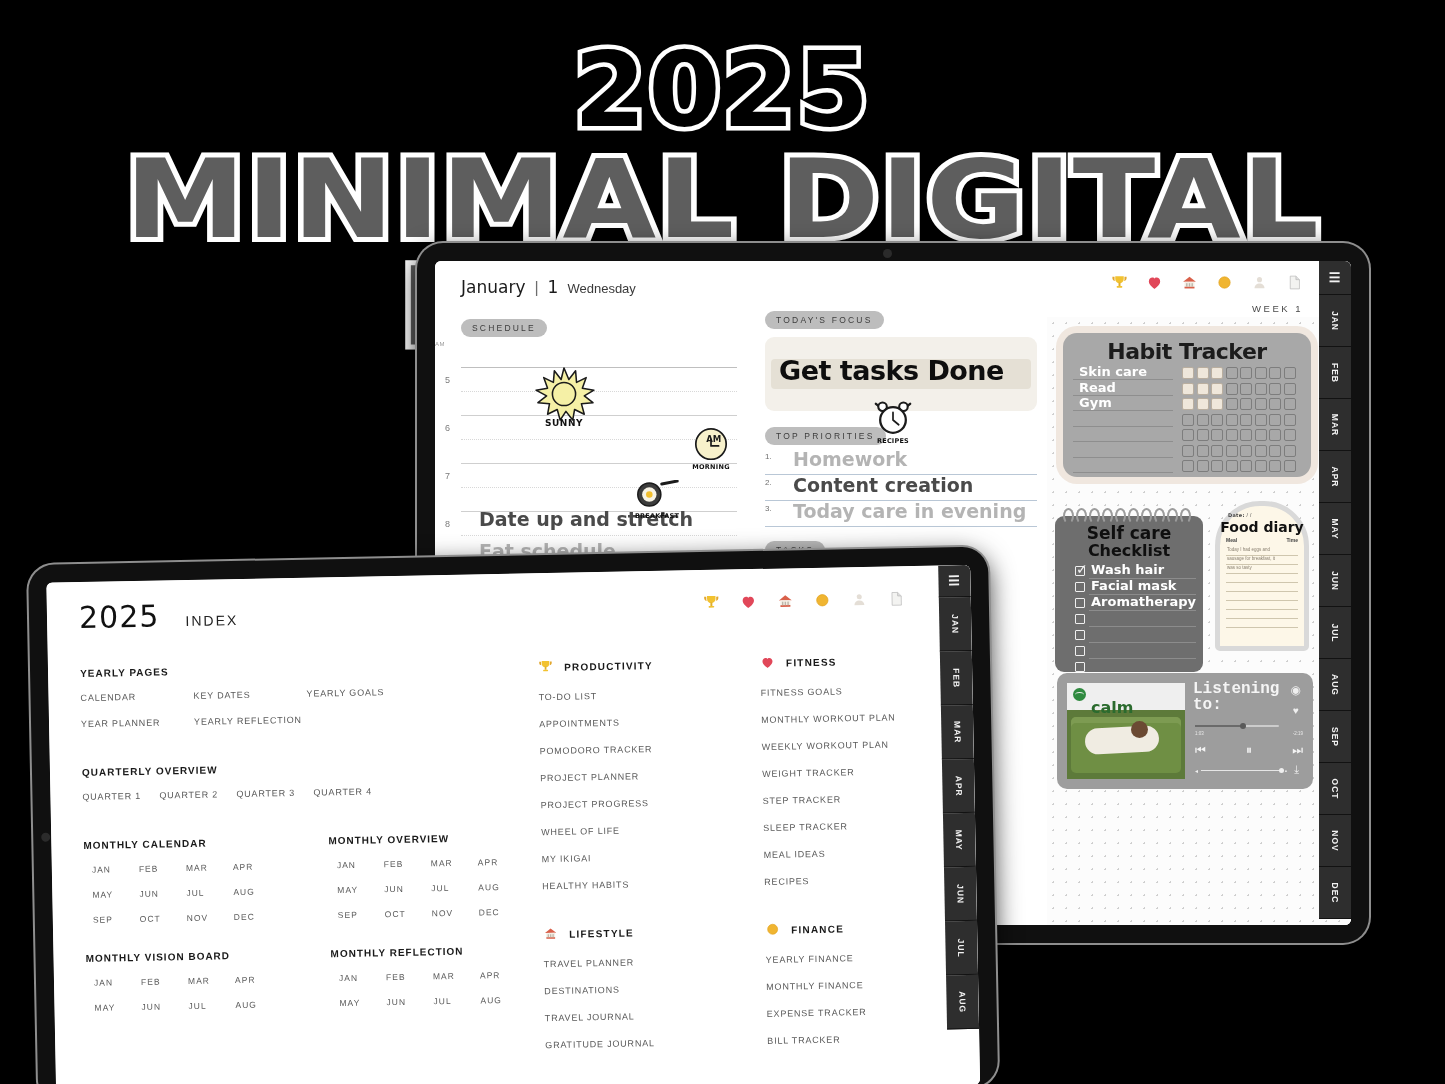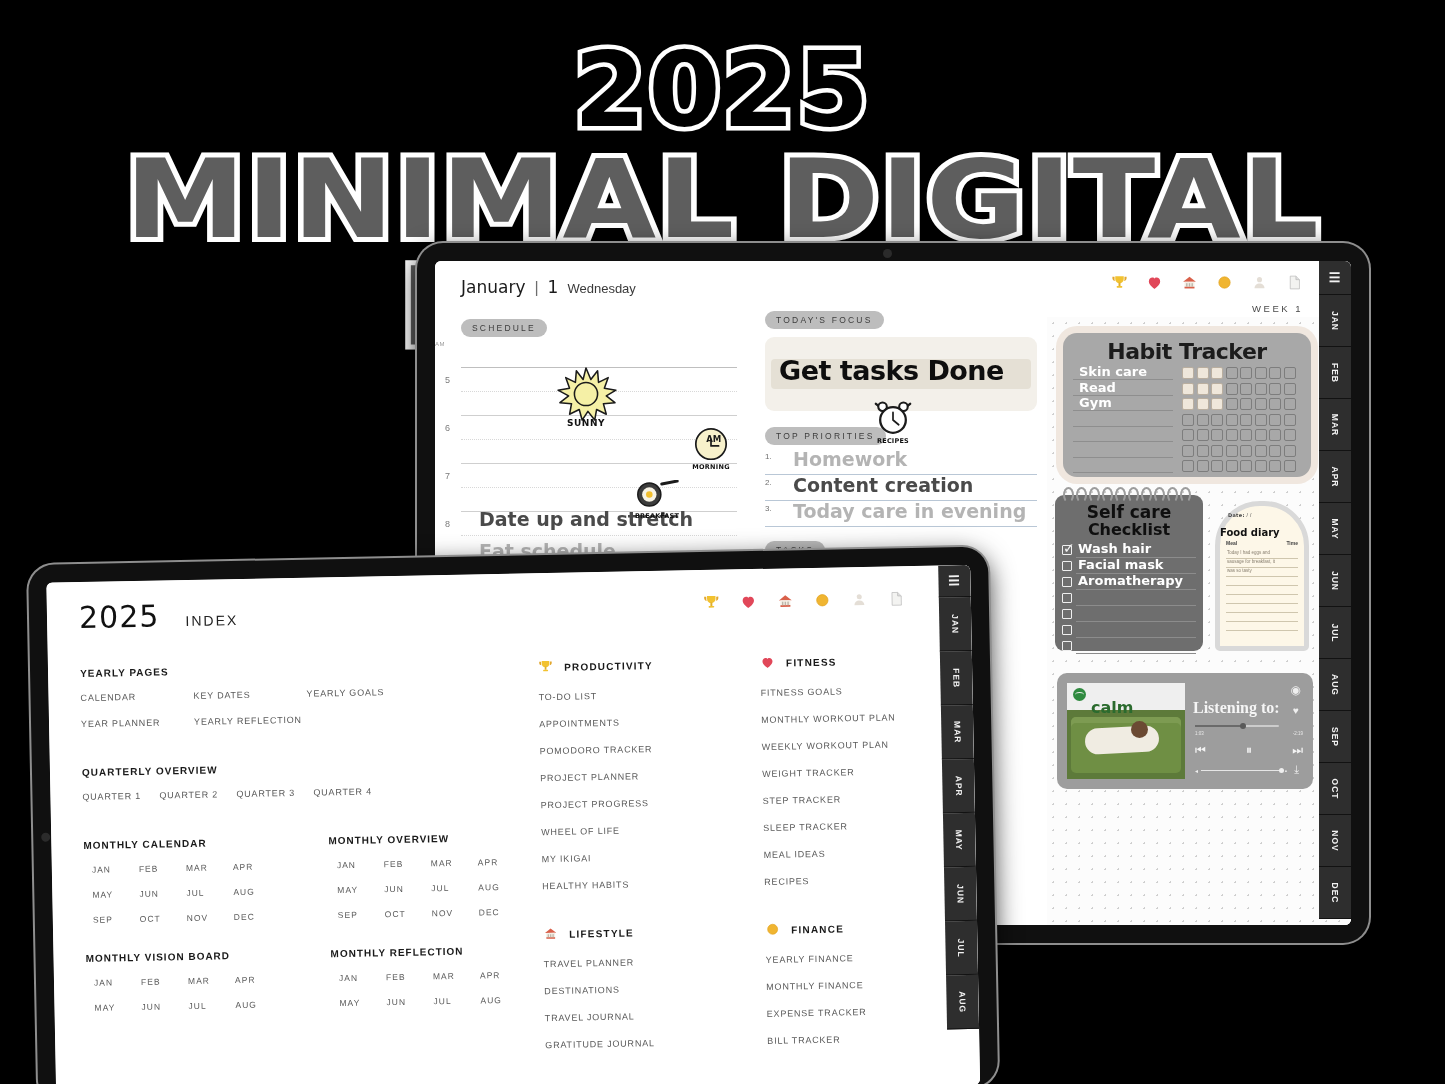--- a/index.html
+++ b/index.html
@@ -143,43 +143,43 @@
   .habit-rows { margin-top:2px; padding:0 10px; }
   .habit-row { display:flex; align-items:center; height:14px; margin-bottom:1.5px; }
   .habit-name { width:100px; border-bottom:1.5px solid #8e8e8e; height:14px; position:relative;text-decoration:underline; }
   .habit-name span { position:absolute; left:6px; top:-2px; font-family:"DejaVu Sans", sans-serif; font-weight:700; font-size:13px; color:#ffffff; white-space:nowrap; }
   .habit-cells { display:flex; gap:2.5px; margin-left:9px; }
   .hc { width:12px; height:12px; border:1.4px solid #7d7d7d; border-radius:2px; }
   .hc.on { background:#efe7db; border-color:#b9ae9f; }
 
   
   .selfcare {
-    position:absolute; left:8px; top:178px; width:148px; height:156px;
+    position:absolute; left:8px; top:199px; width:148px; height:156px;
     background:#6e6e6e; border-radius:9px;
   }
   .spiral { position:absolute; left:8px; top:-8px; display:flex; gap:2px; }
   .spiral i { display:block; width:11px; height:16px; border:2px solid #9c9c9c; border-radius:50%; border-bottom-color:transparent; }
   .selfcare h3 { font-family:"DejaVu Sans", sans-serif; font-weight:700; font-size:17px; color:#0f0f0f; text-align:center; margin-top:9px; line-height:1; }
   .selfcare h4 { font-family:"DejaVu Sans", sans-serif; font-weight:700; font-size:16px; color:#0f0f0f; text-align:center; line-height:1.1; }
-  .sc-rows { margin-top:4px; padding:0 7px; }
+  .sc-rows { margin-top:4px; padding:0 7px;margin-left:13px; }
   .sc-row { display:flex; align-items:center; height:15px; margin-bottom:1px; }
   .sc-box { width:10px; height:10px; border:1.5px solid #efefef; border-radius:1px; flex:none; position:relative; }
   .sc-box.checked::after { content:"✓"; position:absolute; left:0px; top:-6px; font-size:14px; color:#f4f4f4; }
   .sc-line { flex:1; border-bottom:1.3px solid #8c8c8c; height:15px; position:relative; margin-left:4px; }
   .sc-line span { position:absolute; left:2px; top:-2px; font-family:"DejaVu Sans", sans-serif; font-weight:700; font-size:13px; color:#ffffff; white-space:nowrap; }
 
   
   .food {
     position:absolute; left:168px; top:184px; width:94px; height:150px;
     background:#fdf7e8; border:5px solid #d9d9d9;
     border-radius:45px 45px 5px 5px;
   }
   .food .fd-date { font-size:5px; color:#444; margin:6px 0 0 8px; letter-spacing:.3px; }
   .food .fd-date b { font-family:"DejaVu Sans", sans-serif; }
-  .food h3 { font-family:"DejaVu Sans", sans-serif; font-weight:700; font-size:10px; color:#111; text-align:left; margin-top:9px; }
+  .food h3 { font-family:"DejaVu Sans", sans-serif; font-weight:700; font-size:14px; color:#111; text-align:center; margin-top:1px; }
   .food .fd-meal { font-size:5px; color:#444; margin:2px 6px 0 6px; display:flex; justify-content:space-between; font-weight:700; }
   .fd-lines { margin:4px 6px 0 6px; }
   .fd-line { height:9px; border-bottom:1px solid #cfc6ae; position:relative; }
   .fd-line span { position:absolute; left:1px; top:0px; font-size:4.5px; color:#8a8171; white-space:nowrap; }
 
   
   .music {
     position:absolute; left:10px; top:356px; width:256px; height:116px;
     background:#9d9d9d; border-radius:10px;
   }
@@ -188,21 +188,21 @@
     background:linear-gradient(#efefef 0 28%, #5d7a3a 28% 100%);
     overflow:hidden;
   }
   .album .sp { position:absolute; left:6px; top:5px; width:13px; height:13px; border-radius:50%; background:#2f8a3f; }
   .album .sp::after { content:""; position:absolute; left:2px; top:4px; width:9px; height:5px; border-top:1.5px solid #eee; border-radius:50%; }
   .album .cv { position:absolute; left:24px; top:15px; font-family:"DejaVu Sans", sans-serif; font-weight:700; font-size:16px; color:#2b6b2e; }
   .album .couch { position:absolute; left:4px; top:34px; width:110px; height:56px; background:#6f8f44; border-radius:5px; box-shadow: inset 0 6px 0 #7d9b52; }
   .album .body { position:absolute; left:18px; top:44px; width:74px; height:26px; background:#f0ece2; border-radius:13px; transform:rotate(-3deg); }
   .album .head { position:absolute; left:64px; top:38px; width:17px; height:17px; border-radius:50%; background:#6b4a33; }
   .mplayer { position:absolute; left:136px; top:8px; right:8px; bottom:8px; color:#f3f3f3; }
-  .mplayer .lt { font-family:Liberation Serif, serif; font-weight:700; font-size:16px; line-height:1.0; color:#f5f5f5;margin-top:19px; }
+  .mplayer .lt { font-family:Liberation Mono, monospace; font-weight:700; font-size:16px; line-height:1.0; color:#f5f5f5; }
   .mplayer .wifi { position:absolute; right:4px; top:2px; font-size:12px; color:#efefef; }
   .mplayer .hrt { position:absolute; right:6px; top:24px; font-size:10px; color:#efefef; }
   .bar { position:absolute; left:2px; top:44px; width:84px; height:2px; background:#cccccc; border-radius:2px; }
   .bar i { position:absolute; left:0; top:0; height:2px; width:48px; background:#6a6a6a; }
   .bar i::after { content:""; position:absolute; right:-3px; top:-2px; width:6px; height:6px; border-radius:50%; background:#5a5a5a; }
   .times { position:absolute; left:2px; top:50px; width:108px; display:flex; justify-content:space-between; font-size:4.5px; color:#e9e9e9; }
   .ctrls { position:absolute; left:2px; top:62px; width:108px; display:flex; justify-content:space-between; align-items:center; font-size:12px; color:#f4f4f4; }
   .vol { position:absolute; left:2px; top:86px; width:92px; display:flex; align-items:center; gap:3px; font-size:6px; color:#eee; }
   .vol .vline { flex:1; height:1.5px; background:#e6e6e6; position:relative; }
   .vol .vline::after { content:""; position:absolute; right:-2px; top:-2px; width:5px; height:5px; border-radius:50%; background:#efefef; }
@@ -355,21 +355,21 @@
             </div>
             <div class="sline dotted">
                 <span class="hr">12</span>
               </div>
 
             <div class="sched-text ink-dark" style="top:164px;">Date up and stretch</div>
             <div class="sched-text ink-light" style="top:196px;">Eat schedule</div>
             <div class="sched-text ink-dark" style="top:228px;">Plan my weekly schedule</div>
             <div class="sched-text ink-light" style="top:260px;">Go to the gym</div>
 
-            <div class="sticker sun" style="left:94px; top:22px;">
+            <div class="sticker sun" style="left:72px; top:22px;">
               <svg viewBox="0 0 64 58" width="62" height="56">
                 <g fill="#f5f0a6" stroke="#1b1b1b" stroke-width="1.6" stroke-linejoin="round">
                   <path d="M32 2 37 14 44 5 45 17 55 12 51 23 63 25 53 31 62 38 50 39 53 50 43 45 41 56 34 47 28 56 25 45 15 50 17 39 5 38 14 31 3 25 15 23 11 12 21 17 22 5 29 14z"></path>
                 </g>
                 <circle cx="32" cy="29" r="12" fill="#f5f0a6" stroke="#1b1b1b" stroke-width="1.6"></circle>
               </svg>
               <div class="lbl">SUNNY</div>
             </div>
 
             <div class="sticker clockst" style="left:228px; top:82px;">

